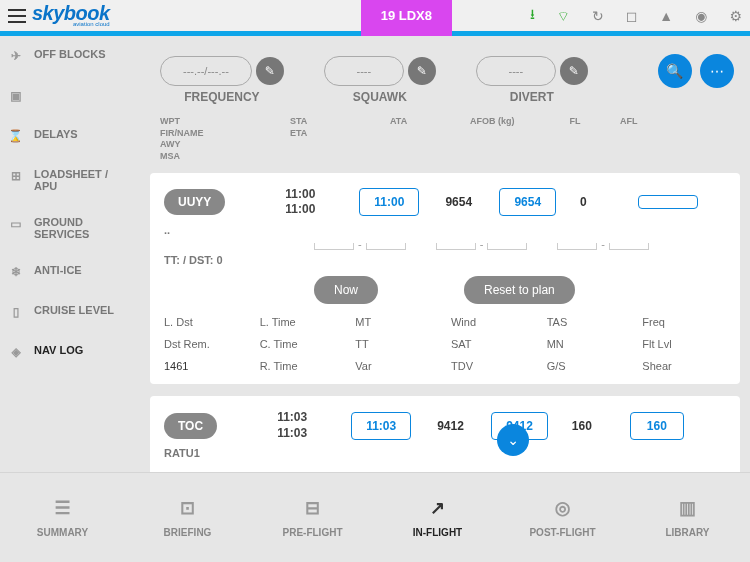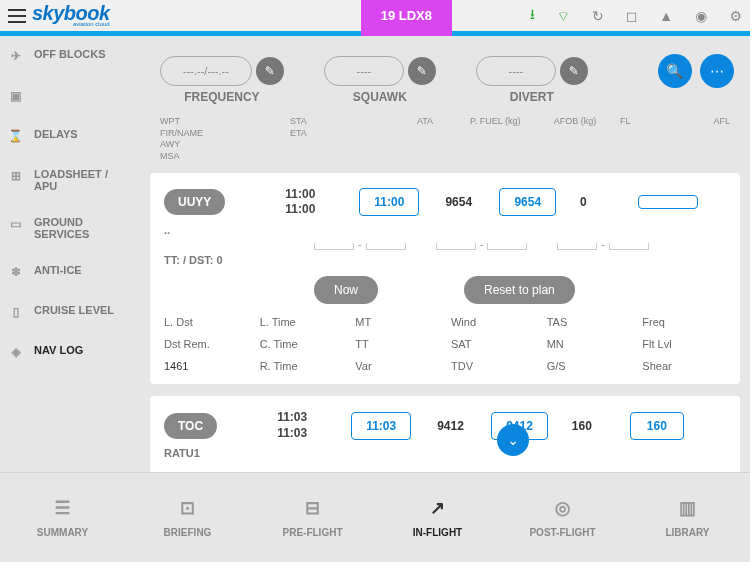--- a/index.html
+++ b/index.html
@@ -25,23 +25,23 @@
 .pill-row { display: flex; gap: 40px; padding: 20px 20px 6px 20px; position: relative; }
 .pill-group { display: flex; flex-direction: column; align-items: center; gap: 4px; }
 .pill-wrap { display: flex; align-items: center; gap: 4px; }
 .pill { border: 1.5px solid #aaa; border-radius: 18px; padding: 8px 22px; font-size: 11px; color: #888; min-width: 80px; text-align: center; cursor: pointer; background: #e6e6e6; }
 .pill-edit { width: 28px; height: 28px; border-radius: 50%; background: #777; color: #fff; display: flex; align-items: center; justify-content: center; font-size: 12px; cursor: pointer; }
 .pill-label { font-size: 12px; color: #777; font-weight: 600; }
 
 .action-icons { position: absolute; top: 18px; right: 16px; display: flex; gap: 8px; }
 .circle-btn { width: 34px; height: 34px; border-radius: 50%; background: #0a86de; color: #fff; display: flex; align-items: center; justify-content: center; cursor: pointer; font-size: 14px; }
 
-.col-headers { display: flex; padding: 6px 20px 10px; font-size: 9px; color: #888; line-height: 1.3; }
+.col-headers { display: flex; padding: 6px 20px 10px; font-size: 9px; color: #888; line-height: 1.3; font-weight: bold; }
 .col-headers > div:nth-child(1){width:130px} .col-headers > div:nth-child(2){width:100px}
-.col-headers > div:nth-child(3){width:70px;text-align:center} .col-headers > div:nth-child(4){width:80px;text-align:left;padding-left:10px}
+.col-headers > div:nth-child(3){width:70px;text-align:left} .col-headers > div:nth-child(4){width:80px;text-align:left;padding-left:10px}
 .col-headers > div:nth-child(5){width:70px;text-align:center} .col-headers > div:nth-child(6){width:60px;padding-left:10px}
 .col-headers > div:nth-child(7){flex:1;text-align:right}
 
 .wpt-card { background: #fff; margin: 0 10px 12px; border-radius: 4px; padding: 14px 14px 12px; font-size: 11px; color: #555; }
 .wpt-row1 { display: flex; align-items: center; gap: 0; }
 .wpt-id { background: #888; color: #fff; padding: 6px 14px; border-radius: 14px; font-size: 12px; font-weight: 600; display: inline-block; }
 .time-col { margin-left: 60px; width: 60px; font-size: 12px; color: #444; font-weight: 600; line-height: 1.3; }
 .val-box { border: 1.5px solid #0a86de; color: #0a86de; padding: 6px 14px; border-radius: 4px; font-size: 12px; font-weight: 600; min-width: 54px; text-align: center; cursor: pointer; }
 .plain-val { font-size: 12px; color: #333; font-weight: 600; padding: 0 8px; min-width: 50px; text-align: left; }
 .wpt-row1 > *:nth-child(3){margin-left:14px}
@@ -161,21 +161,20 @@
   </div>
 
   <div class="col-headers">
     <div style="white-space:pre-line">WPT
 FIR/NAME
 AWY
 MSA</div>
     <div style="white-space:pre-line">STA
 ETA</div>
     <div>ATA</div>
-    <div>P. FUEL (kg)</div>
     <div>AFOB (kg)</div>
     <div>FL</div>
     <div>AFL</div>
   </div>
 
   <div class="wpt-card">
     <div class="wpt-row1">
       <span class="wpt-id">UUYY</span>
       <div class="time-col">
         <div>11:00</div>

